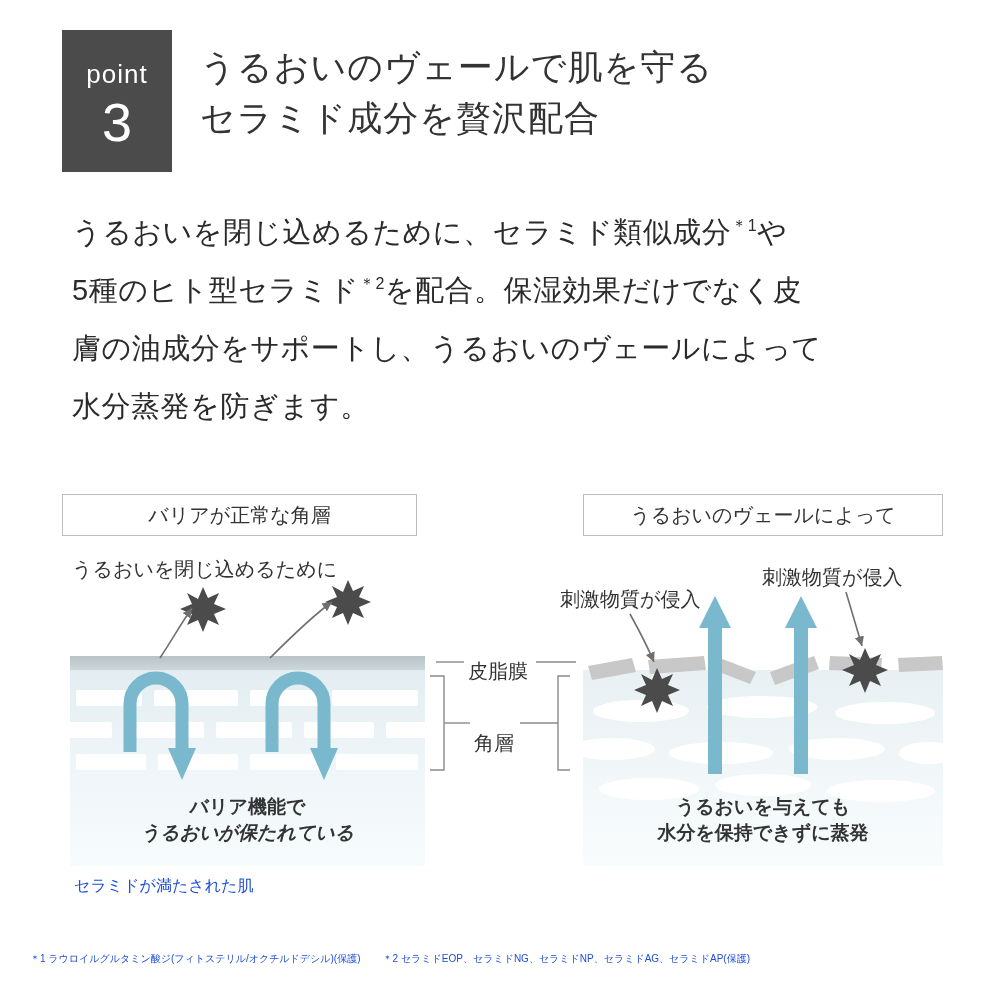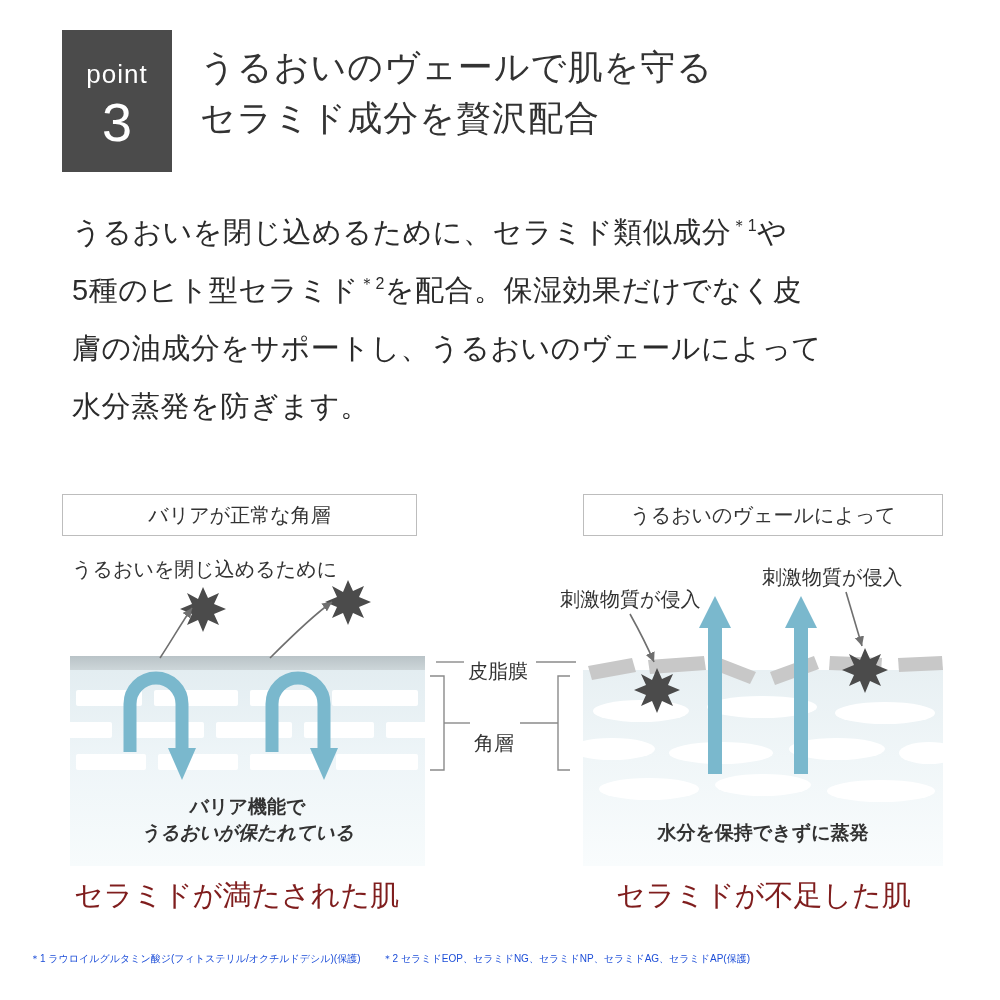--- a/index.html
+++ b/index.html
@@ -155,22 +155,22 @@
     text-align: center;
     font-size: 19px;
     font-weight: bold;
     color: #333;
     line-height: 1.4;
     white-space: nowrap;
   }
 
   .under-label {
     position: absolute;
-    font-size: 29px;
-    color: #7f1d1d;
+    font-size: 16px;
+    color: #1d4ed8;
     white-space: nowrap;
     font-family: Liberation Serif, serif;
   }
   .under-left  { left: 74px;  top: 396px; }
   .under-right { left: 616px; top: 396px; }
 
   
   .mid-label {
     position: absolute;
     font-size: 20px;
@@ -262,20 +262,21 @@
 
     <div class="cell" style="left:-14px;top:82px; width:86px;"></div>
     <div class="cell" style="left:86px; top:86px; width:104px;"></div>
     <div class="cell" style="left:206px;top:82px; width:96px;"></div>
     <div class="cell" style="left:316px;top:86px; width:60px;"></div>
 
     <div class="cell" style="left:16px; top:122px; width:100px;"></div>
     <div class="cell" style="left:132px;top:118px; width:96px;"></div>
     <div class="cell" style="left:244px;top:124px; width:108px;"></div>
 
+    <div class="panel-caption" style="top:138px;">うるおいを与えても</div>
     <div class="panel-caption" style="top:164px;">水分を保持できずに蒸発</div>
   </div>
 
   <div class="mid-label mid-sebum">皮脂膜</div>
   <div class="mid-label mid-corneum">角層</div>
 
   <svg class="overlay" viewBox="0 0 1000 440">
     <defs>
       <marker id="arrowGray" markerWidth="8" markerHeight="8" refX="6" refY="3" orient="auto">
         <path d="M0,0 L6,3 L0,6 z" fill="#6f6f6f"></path>
@@ -333,18 +334,17 @@
       <rect x="708" y="142" width="14" height="152" fill="#7ab8cd"></rect>
       <path d="M715,116 L699,148 L731,148 Z" fill="#7ab8cd"></path>
     </g>
     <g>
       <rect x="794" y="142" width="14" height="152" fill="#7ab8cd"></rect>
       <path d="M801,116 L785,148 L817,148 Z" fill="#7ab8cd"></path>
     </g>
   </svg>
 
   <div class="under-label under-left">セラミドが満たされた肌</div>
-  <div class="under-label under-right">セラミドが不足した肌</div>
 </div>
 
 <div class="footnotes">
   <span>＊1 ラウロイルグルタミン酸ジ(フィトステリル/オクチルドデシル)(保護)</span><span class="fn2">＊2 セラミドEOP、セラミドNG、セラミドNP、セラミドAG、セラミドAP(保護)</span>
 </div>
 
 </body></html>

